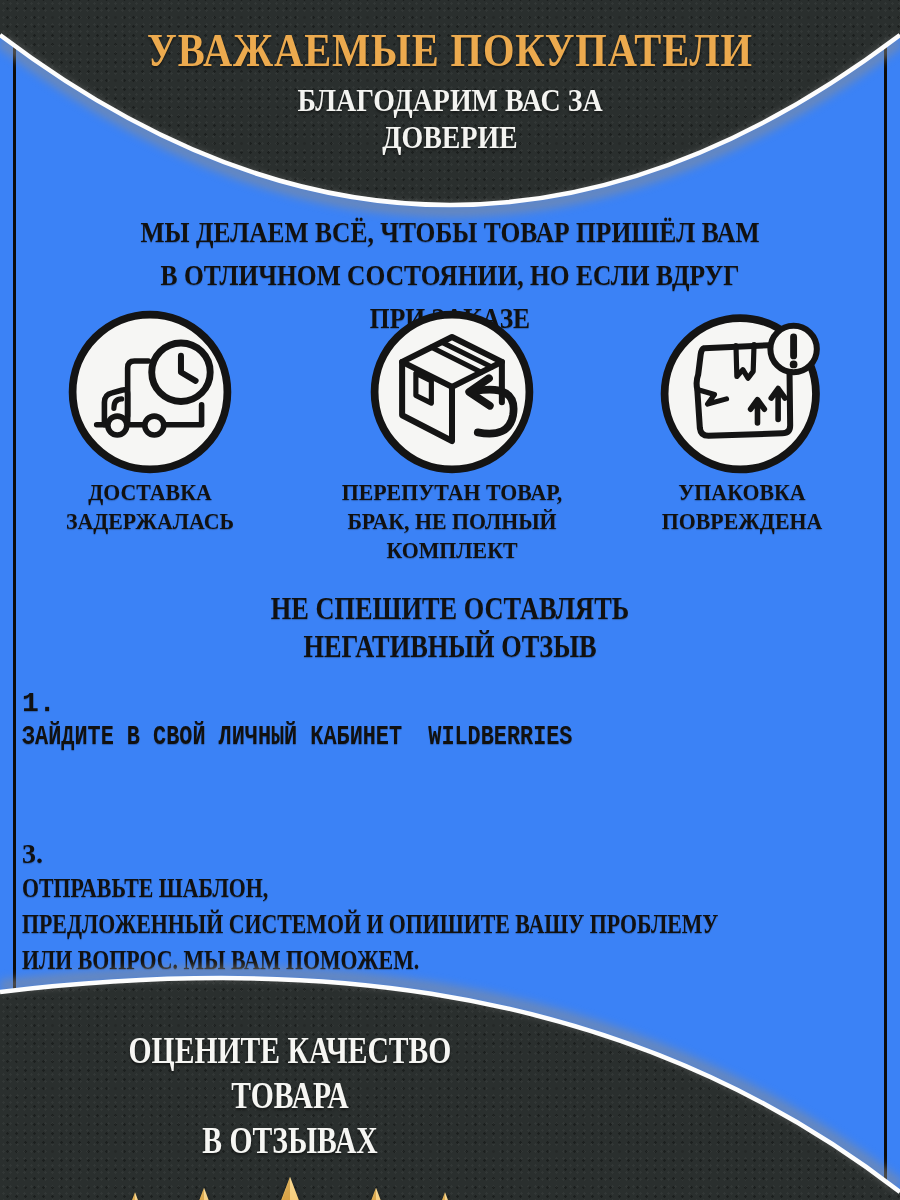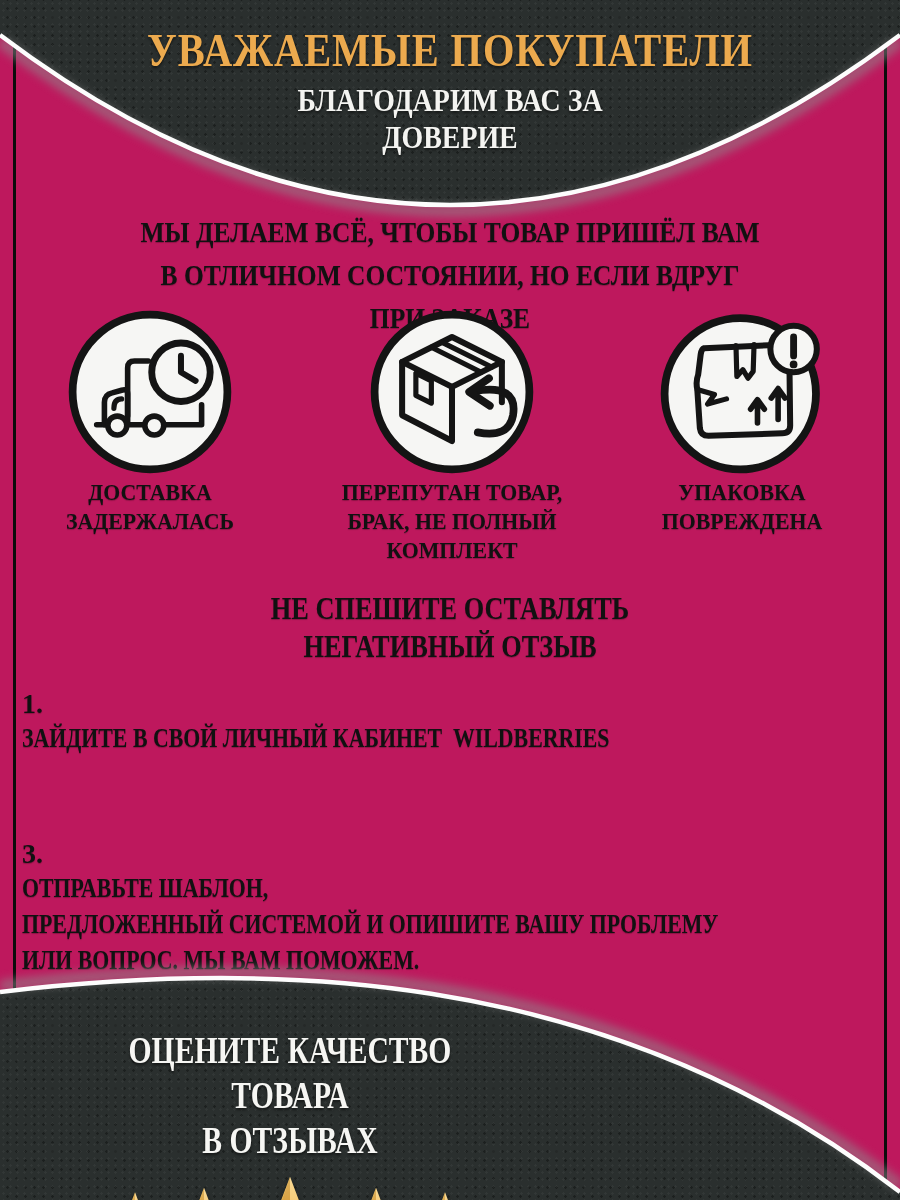--- a/index.html
+++ b/index.html
@@ -1,18 +1,18 @@
 <!DOCTYPE html>
 <html><head>
 <meta charset="utf-8">
 <style>
   html,body{margin:0;padding:0;}
   .canvas{
     position:relative; width:900px; height:1200px; overflow:hidden;
-    background:#be185d;
+    background:#3b82f6;
     font-family:"Liberation Serif","DejaVu Serif",serif;
     color:#111;
   }
   
   .frame{
     position:absolute; left:13px; top:12px; right:13px; bottom:14px;
     border:3px solid #0c0c0c; z-index:1;
   }
   
   .panel{
@@ -55,21 +55,21 @@
   .icon-circle svg{ width:100%; height:100%; display:block; }
   .ic1{ left:64px; } .ic2{ left:366px; } .ic3{ left:656px; }
   .issue-label{
     position:absolute; top:478px; width:300px; text-align:center;
     font-size:23px; line-height:29px; font-weight:bold; z-index:2;
     transform:scaleX(.95); text-shadow:0 1px 1px rgba(0,0,0,.25);
   }
   .il1{ left:0px; } .il2{ left:302px; } .il3{ left:592px; }
 
   .step{ position:absolute; left:22px; right:10px; z-index:2; }
-  .s1{ top:688px; } .s2{ top:738px; } .s3{ top:838px;text-decoration:underline; }
+  .s1{ top:688px;font-family:Liberation Mono, monospace; } .s2{ top:738px; } .s3{ top:838px;text-decoration:underline; }
   .step-num{
     display:inline-block; vertical-align:top; width:40px;
     font-size:28px; font-weight:bold; text-shadow:0 1px 1px rgba(0,0,0,.25);
   }
   .step-text{
     display:inline-block; vertical-align:top; white-space:pre-wrap;
     font-size:28px; line-height:36px; font-weight:bold;
     transform:scaleX(.78); transform-origin:0 0; width:1060px;
     text-shadow:0 1px 1px rgba(0,0,0,.25);
   }

